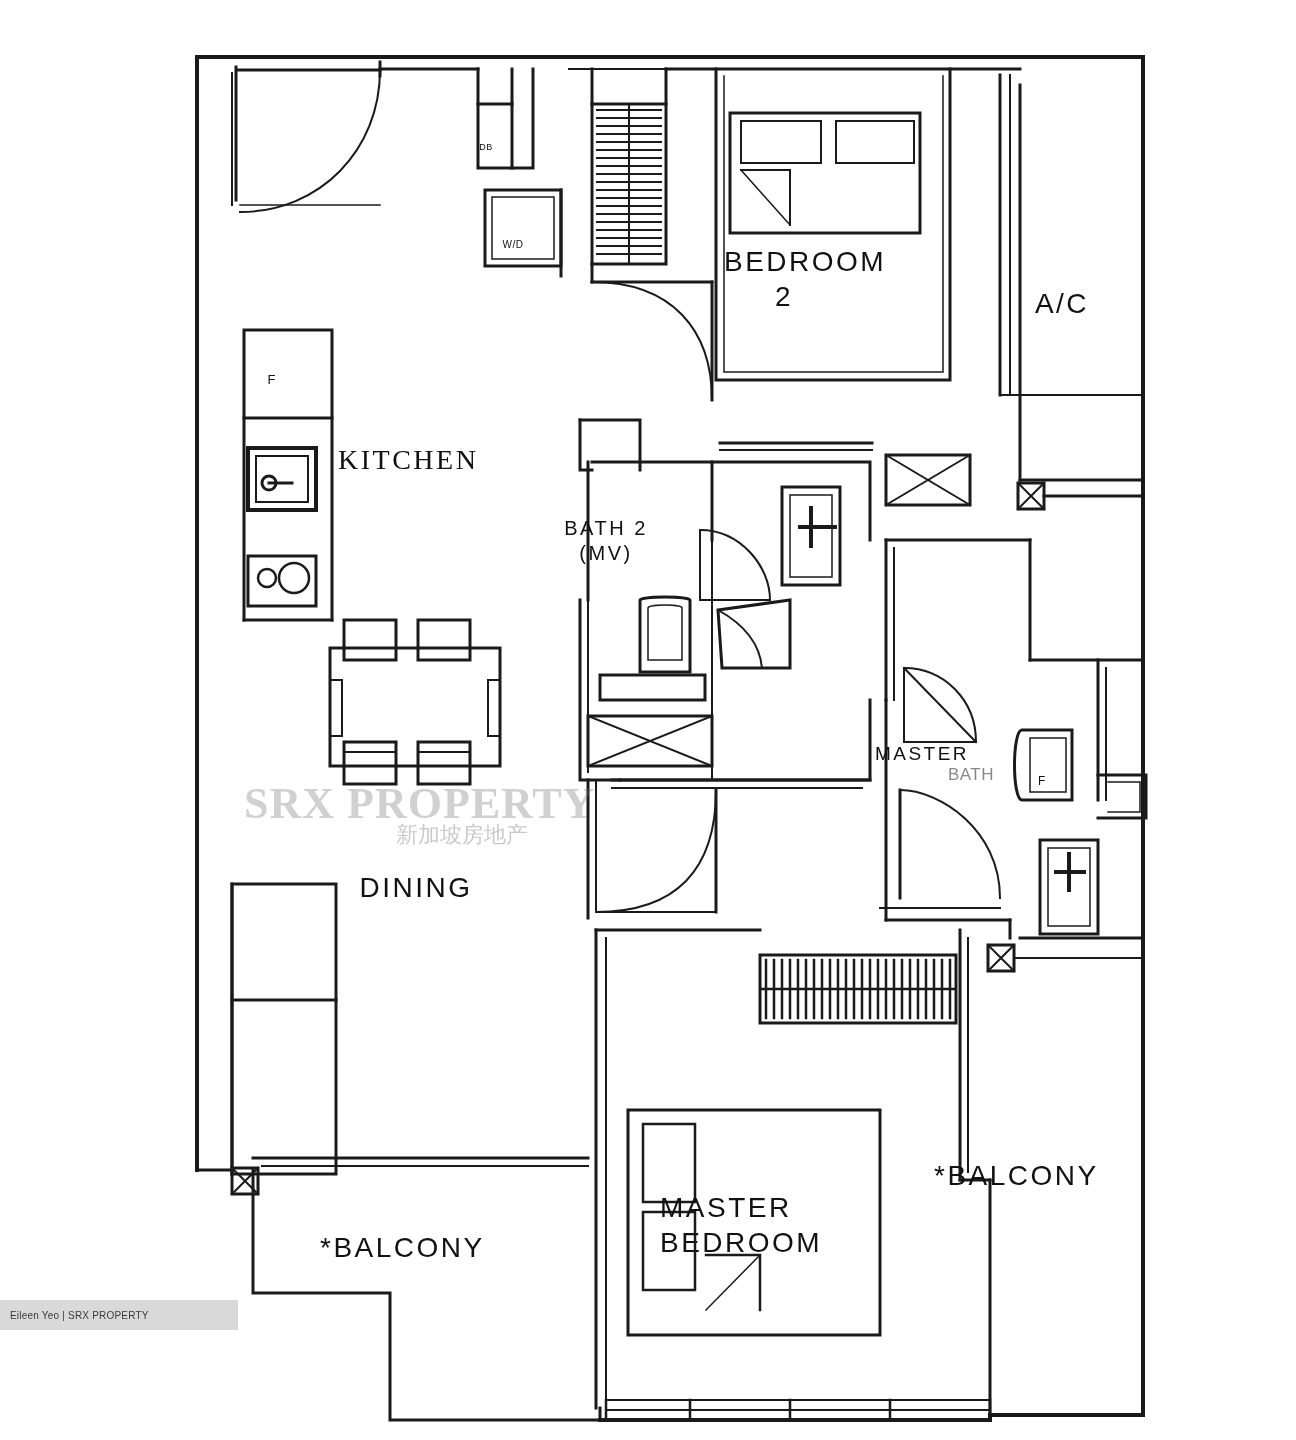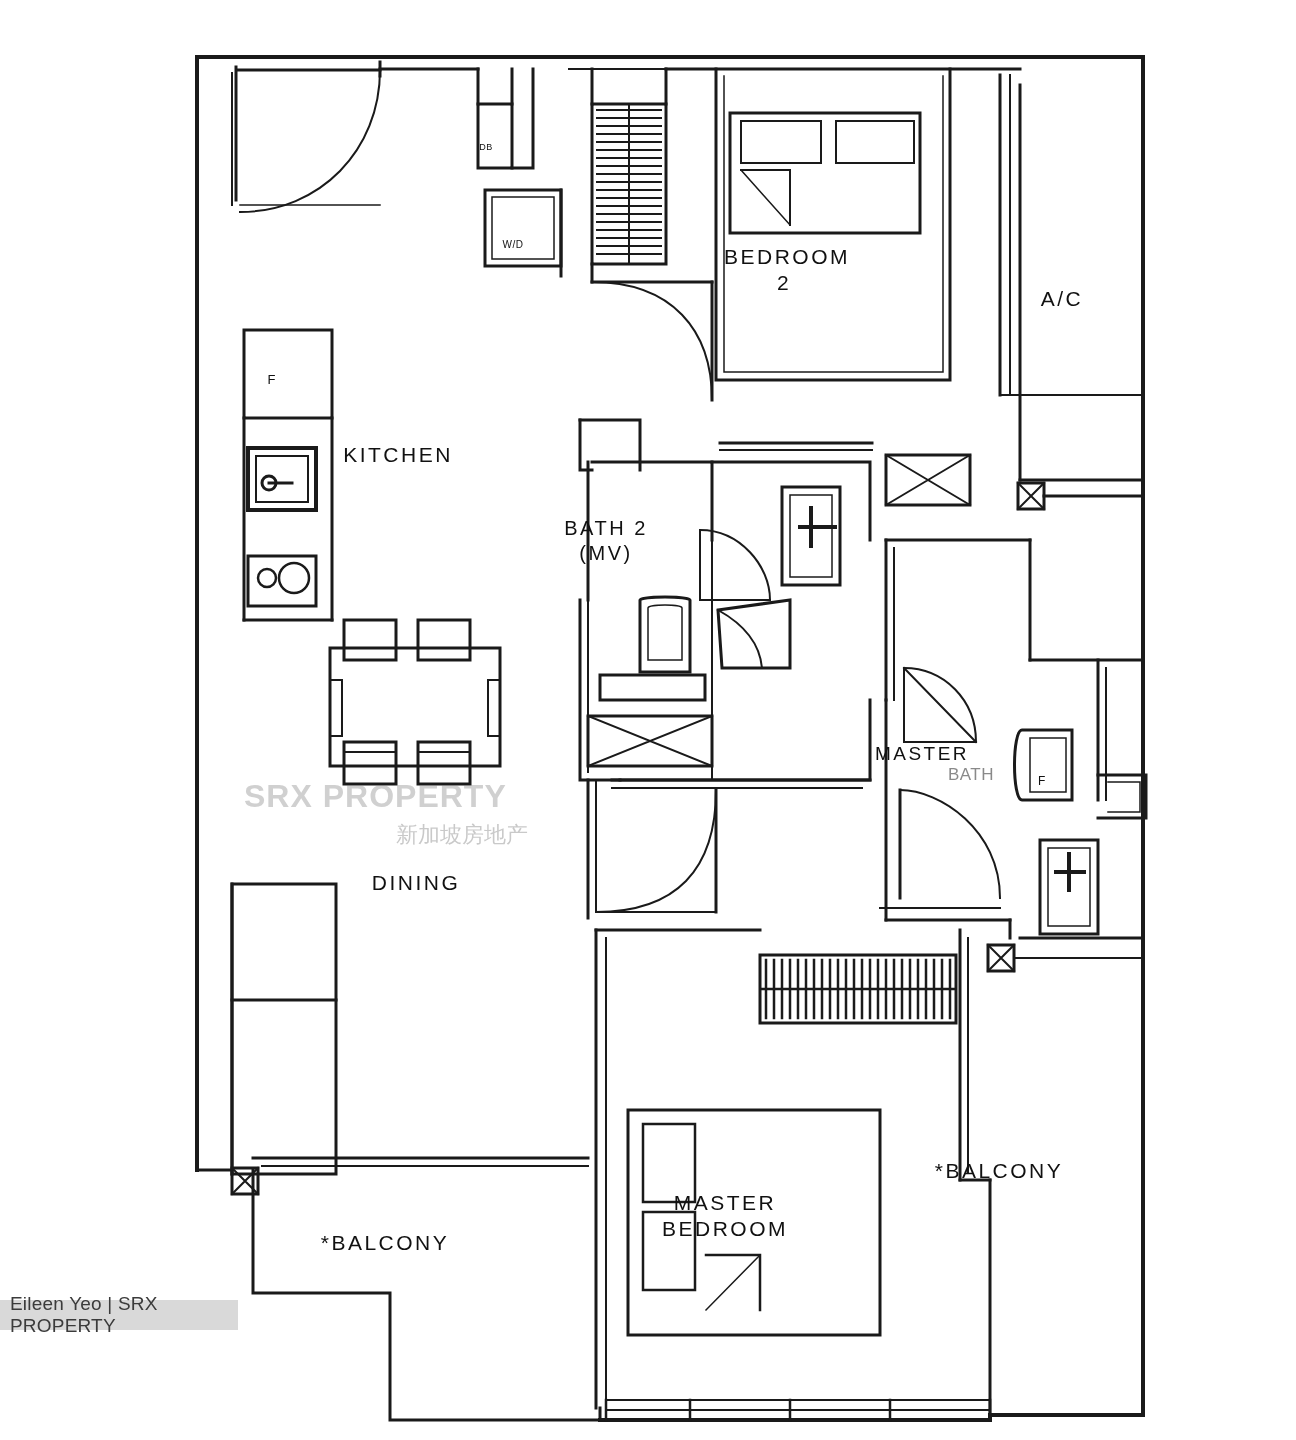--- a/index.html
+++ b/index.html
@@ -2,31 +2,31 @@
 <html><head>
 <meta charset="utf-8">
 <style>
   html,body{margin:0;padding:0;background:#ffffff;}
   body{width:1296px;height:1440px;position:relative;overflow:hidden;
        font-family:"Liberation Sans", sans-serif;}
   #plan{position:absolute;left:0;top:0;width:1296px;height:1440px;}
   .lbl{position:absolute;font-family:"Liberation Sans", sans-serif;
        color:#111;letter-spacing:1px;white-space:pre;text-align:center;
        line-height:1.25;margin-top:16px;}
-  .lbl.room{font-size:21px;letter-spacing:2.5px;}
+  .lbl.room{font-size:28px;letter-spacing:2.5px;}
   .lbl.small{font-size:13px;letter-spacing:1px;}
   .lbl.tiny{font-size:9px;letter-spacing:0.5px;}
   .credit{position:absolute;left:0;top:1300px;width:238px;height:30px;
-          background:#d9d9d9;color:#3b3b3b;font-size:19px;
+          background:#d9d9d9;color:#3b3b3b;font-size:10px;
           display:flex;align-items:center;padding-left:10px;
           box-sizing:border-box;letter-spacing:0.2px;}
   .wm{position:absolute;left:244px;top:778px;width:940px;height:60px;
-      color:rgba(120,120,120,0.35);font-size:32px;font-weight:bold;
+      color:rgba(120,120,120,0.35);font-size:44px;font-weight:bold;
       letter-spacing:1px;white-space:nowrap;overflow:hidden;
-      font-family:Liberation Sans, sans-serif;}
+      font-family:Liberation Serif, serif;}
   .wm2{position:absolute;left:396px;top:820px;width:200px;height:30px;
       color:rgba(120,120,120,0.4);font-size:22px;white-space:nowrap;}
 </style>
 </head>
 <body>
 
 <svg id="plan" viewBox="0 0 1296 1440" xmlns="http://www.w3.org/2000/svg">
   <g fill="none" stroke="#1a1a1a" stroke-width="3" stroke-linecap="square">
 
     <path d="M197,57 L1143,57 L1143,660 L1143,1415" stroke-width="4"></path>
@@ -225,21 +225,21 @@
     <path d="M1014,958 L1143,958" stroke-width="2"></path>
     <path d="M1020,938 L1143,938" stroke-width="3"></path>
 
     <path d="M197,57 L197,1170" stroke-width="4"></path>
   </g>
 </svg>
 
 <div class="wm">SRX PROPERTY</div>
 <div class="wm2">新加坡房地产</div>
 
-<div class="lbl room" style="left:338px;top:426px;width:120px;">KITCHEN</div>
+<div class="lbl room" style="left:338px;top:426px;width:120px;font-family:Liberation Serif, serif;">KITCHEN</div>
 
 <div class="lbl room" style="left:724px;top:228px;width:120px;">BEDROOM
 2</div>
 
 <div class="lbl room" style="left:1022px;top:270px;width:80px;">A/C</div>
 
 <div class="lbl room" style="left:546px;top:500px;width:120px;font-size:20px;">BATH 2
 (MV)</div>
 
 <div class="lbl room" style="left:356px;top:854px;width:120px;">DINING</div>

